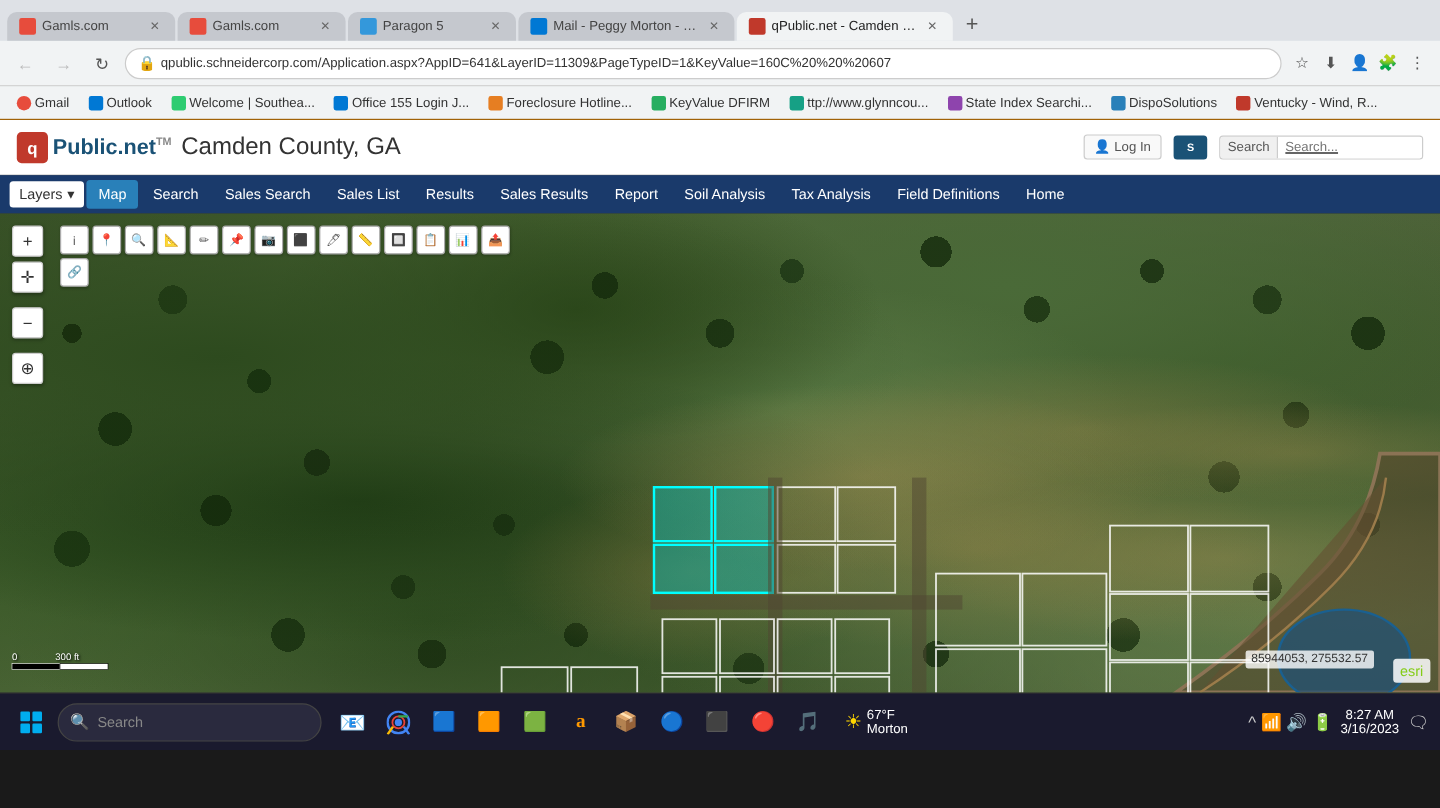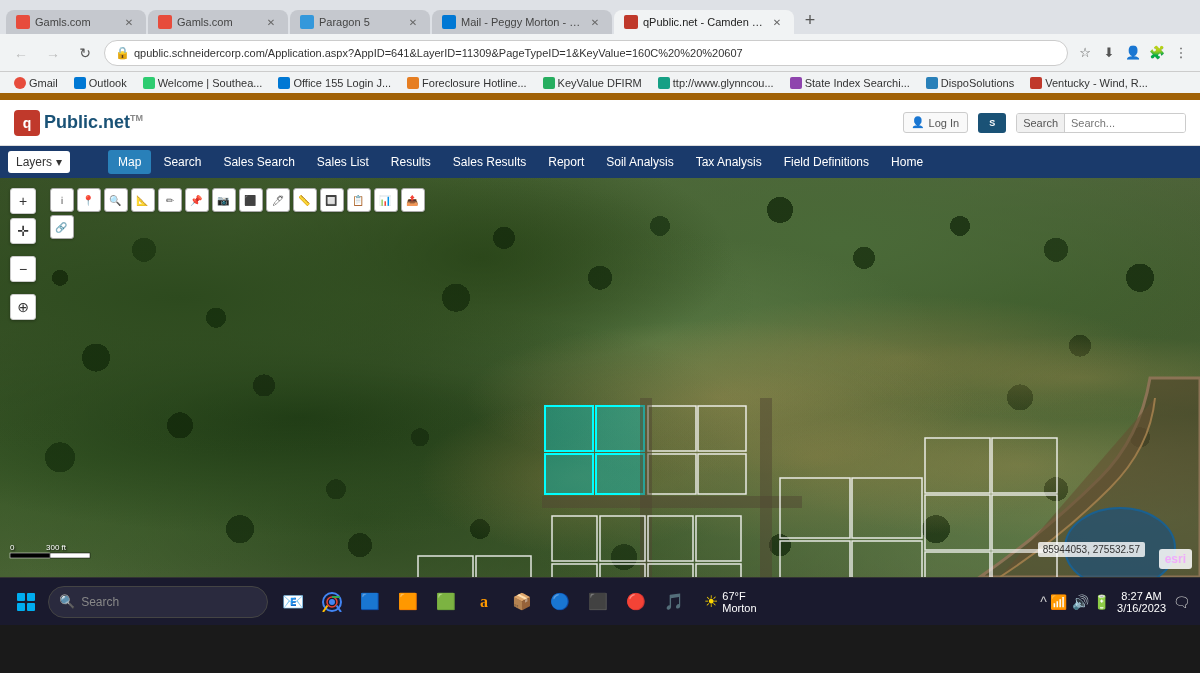--- a/index.html
+++ b/index.html
@@ -21,42 +21,42 @@
     .address-bar-row { display: flex; align-items: center; padding: 4px 8px; background: #f1f3f4; gap: 6px; height: 38px; border-bottom: 1px solid #ccc; }
     .nav-btn { width: 26px; height: 26px; border-radius: 50%; background: none; border: none; cursor: pointer; display: flex; align-items: center; justify-content: center; color: #555; font-size: 14px; }
     .nav-btn.disabled { color: #bbb; cursor: default; }
     .address-bar { flex: 1; height: 26px; border-radius: 13px; background: #fff; border: 1px solid #ccc; display: flex; align-items: center; padding: 0 10px; font-size: 11px; color: #333; overflow: hidden; gap: 4px; }
     .address-bar .lock-icon { color: #1a73e8; font-size: 12px; }
     .address-text { overflow: hidden; text-overflow: ellipsis; white-space: nowrap; }
     .browser-actions { display: flex; gap: 2px; align-items: center; }
     .browser-action-btn { width: 22px; height: 22px; border-radius: 50%; display: flex; align-items: center; justify-content: center; cursor: pointer; color: #555; font-size: 13px; }
 
     
-    .bookmarks-bar { display: flex; align-items: center; padding: 2px 8px; background: #f1f3f4; height: 28px; gap: 4px; border-bottom: 7px solid #a16207; overflow: hidden; }
+    .bookmarks-bar { display: flex; align-items: center; padding: 2px 8px; background: #f1f3f4; height: 28px; gap: 4px; border-bottom: 1px solid #a16207; overflow: hidden; }
     .bookmark-item { display: flex; align-items: center; gap: 3px; padding: 2px 6px; border-radius: 4px; font-size: 11px; color: #333; cursor: pointer; white-space: nowrap; }
     .bookmark-favicon { width: 14px; height: 14px; border-radius: 2px; }
 
     
     .app-header { background: #fff; display: flex; align-items: center; padding: 6px 14px; height: 46px; border-bottom: 1px solid #ddd; }
     .app-logo { display: flex; align-items: center; gap: 4px; }
     .logo-q { width: 26px; height: 26px; background: #c0392b; border-radius: 4px; display: flex; align-items: center; justify-content: center; color: #fff; font-weight: bold; font-size: 14px; }
     .logo-text { font-size: 18px; font-weight: bold; color: #1a5276; }
     .logo-tm { font-size: 9px; color: #888; vertical-align: super; }
     .app-title { font-size: 20px; color: #333; margin-left: 8px; font-weight: 400; }
     .header-right { margin-left: auto; display: flex; align-items: center; gap: 10px; }
     .login-btn { display: flex; align-items: center; gap: 3px; font-size: 11px; color: #555; cursor: pointer; border: 1px solid #ccc; padding: 3px 8px; border-radius: 3px; background: #f9f9f9; }
     .ss-logo { width: 28px; height: 20px; background: #1a5276; border-radius: 3px; display: flex; align-items: center; justify-content: center; color: #fff; font-size: 9px; font-weight: bold; }
     .search-box { display: flex; align-items: center; border: 1px solid #ccc; border-radius: 3px; overflow: hidden; }
     .search-label { padding: 3px 6px; font-size: 11px; color: #555; background: #f0f0f0; border-right: 1px solid #ccc; }
-    .search-input { border: none; outline: none; padding: 3px 6px; font-size: 11px; width: 120px; }
+    .search-input { border: none; outline: none; padding: 3px 6px; font-size: 11px; width: 120px; text-decoration: underline; }
 
     
     .nav-menu { background: #1a3a6b; display: flex; align-items: center; padding: 0 8px; height: 32px; gap: 2px; }
     .nav-item { padding: 5px 10px; font-size: 12px; color: #fff; cursor: pointer; border-radius: 3px; white-space: nowrap; }
-    .nav-item.active { background: #2980b9; margin-left: 36px; }
+    .nav-item.active { background: #2980b9; }
     .nav-item.layers { display: flex; align-items: center; gap: 4px; background: #fff; color: #333; border-radius: 3px; padding: 4px 8px; }
 
     
     .map-area { position: relative; width: 1200px; height: 399px; overflow: hidden; background: #4a5c3a; }
     .map-satellite { width: 100%; height: 100%; position: relative; overflow: hidden; }
 
     
     .map-bg { position: absolute; inset: 0; background:
       radial-gradient(ellipse at 15% 30%, #2d4a1e 0%, transparent 40%),
       radial-gradient(ellipse at 25% 60%, #1e3a14 0%, transparent 35%),
@@ -123,21 +123,21 @@
     
     .map-controls { position: absolute; top: 10px; left: 10px; display: flex; flex-direction: column; gap: 4px; }
     .map-ctrl-btn { width: 26px; height: 26px; background: #fff; border: 1px solid #ccc; border-radius: 3px; display: flex; align-items: center; justify-content: center; cursor: pointer; font-size: 14px; color: #333; box-shadow: 0 1px 3px rgba(0,0,0,0.3); }
     .map-ctrl-divider { height: 4px; }
 
     
     .map-toolbar { position: absolute; top: 10px; left: 50px; display: flex; gap: 3px; flex-wrap: wrap; max-width: 400px; }
     .map-tool-btn { width: 24px; height: 24px; background: #fff; border: 1px solid #aaa; border-radius: 3px; display: flex; align-items: center; justify-content: center; cursor: pointer; font-size: 10px; color: #555; box-shadow: 0 1px 2px rgba(0,0,0,0.2); }
 
     
-    .esri-logo { position: absolute; bottom: 8px; right: 8px; background: rgba(255,255,255,0.85); padding: 3px 6px; border-radius: 3px; font-size: 12px; font-weight: bold; color: #f0abfc; }
+    .esri-logo { position: absolute; bottom: 8px; right: 8px; background: rgba(255,255,255,0.85); padding: 3px 6px; border-radius: 3px; font-size: 12px; font-weight: normal; color: #84cc16; }
     .map-coords { position: absolute; bottom: 20px; right: 55px; background: rgba(255,255,255,0.8); padding: 2px 5px; border-radius: 2px; font-size: 10px; color: #333; }
 
     
     .taskbar { background: #1a1a2e; height: 48px; display: flex; align-items: center; padding: 0 8px; gap: 4px; border-top: 1px solid #333; }
     .taskbar-weather { display: flex; align-items: center; gap: 4px; padding: 4px 8px; color: #fff; font-size: 11px; }
     .taskbar-weather-icon { font-size: 16px; color: #ffd700; }
     .taskbar-start { width: 36px; height: 36px; display: flex; align-items: center; justify-content: center; cursor: pointer; border-radius: 4px; }
     .windows-icon { display: grid; grid-template-columns: 1fr 1fr; gap: 2px; width: 18px; height: 18px; }
     .windows-quadrant { background: #00adef; border-radius: 1px; }
     .taskbar-search { flex: 0 0 220px; height: 32px; background: #2a2a3e; border: 1px solid #444; border-radius: 16px; display: flex; align-items: center; padding: 0 10px; gap: 6px; cursor: text; }
@@ -249,20 +249,21 @@
       <span>Ventucky - Wind, R...</span>
     </div>
   </div>
 </div>
 
 <div class="app-header">
   <div class="app-logo">
     <div class="logo-q">q</div>
     <span class="logo-text">Public.net<sup class="logo-tm">TM</sup></span>
   </div>
+  <span class="app-title">Camden County, GA</span>
   <div class="header-right">
     <div class="login-btn">
       <span>👤</span>
       <span>Log In</span>
     </div>
     <div class="ss-logo">S</div>
     <div class="search-box">
       <span class="search-label">Search</span>
       <input class="search-input" type="text" placeholder="Search..." style="">
     </div>

